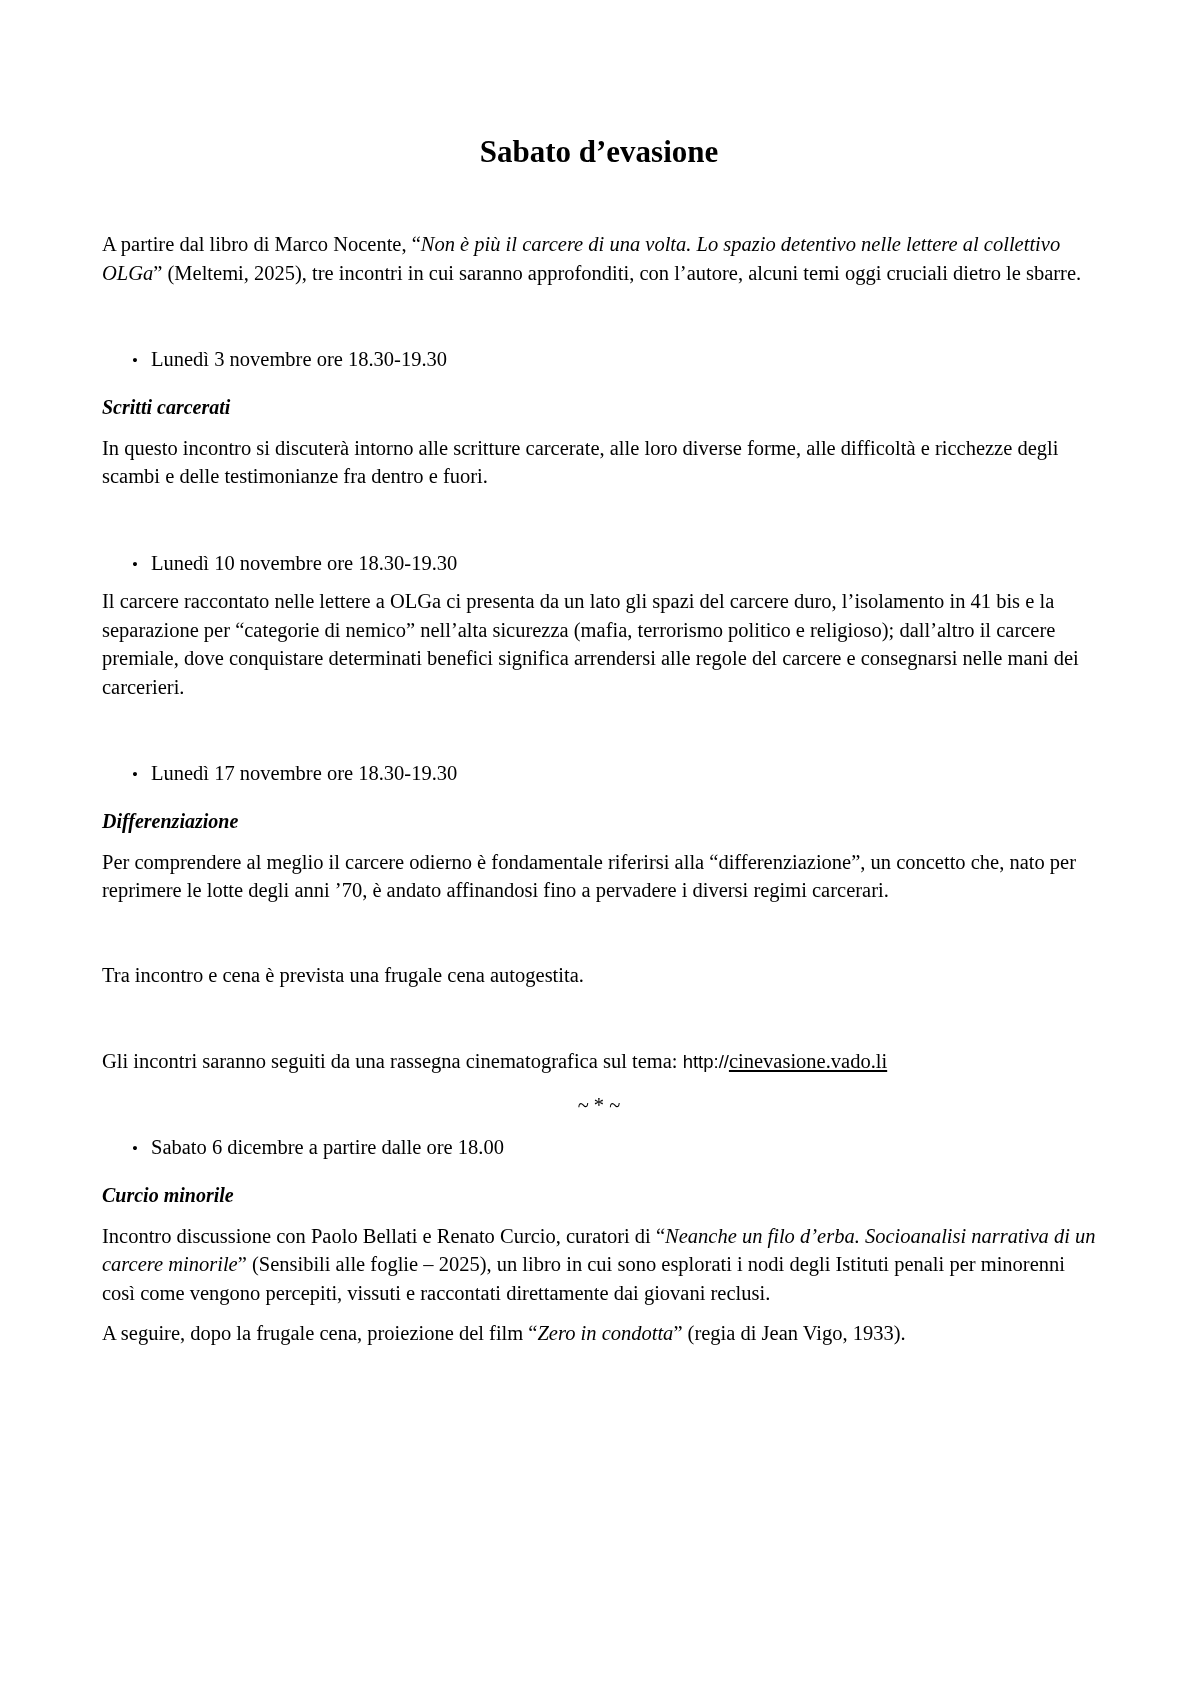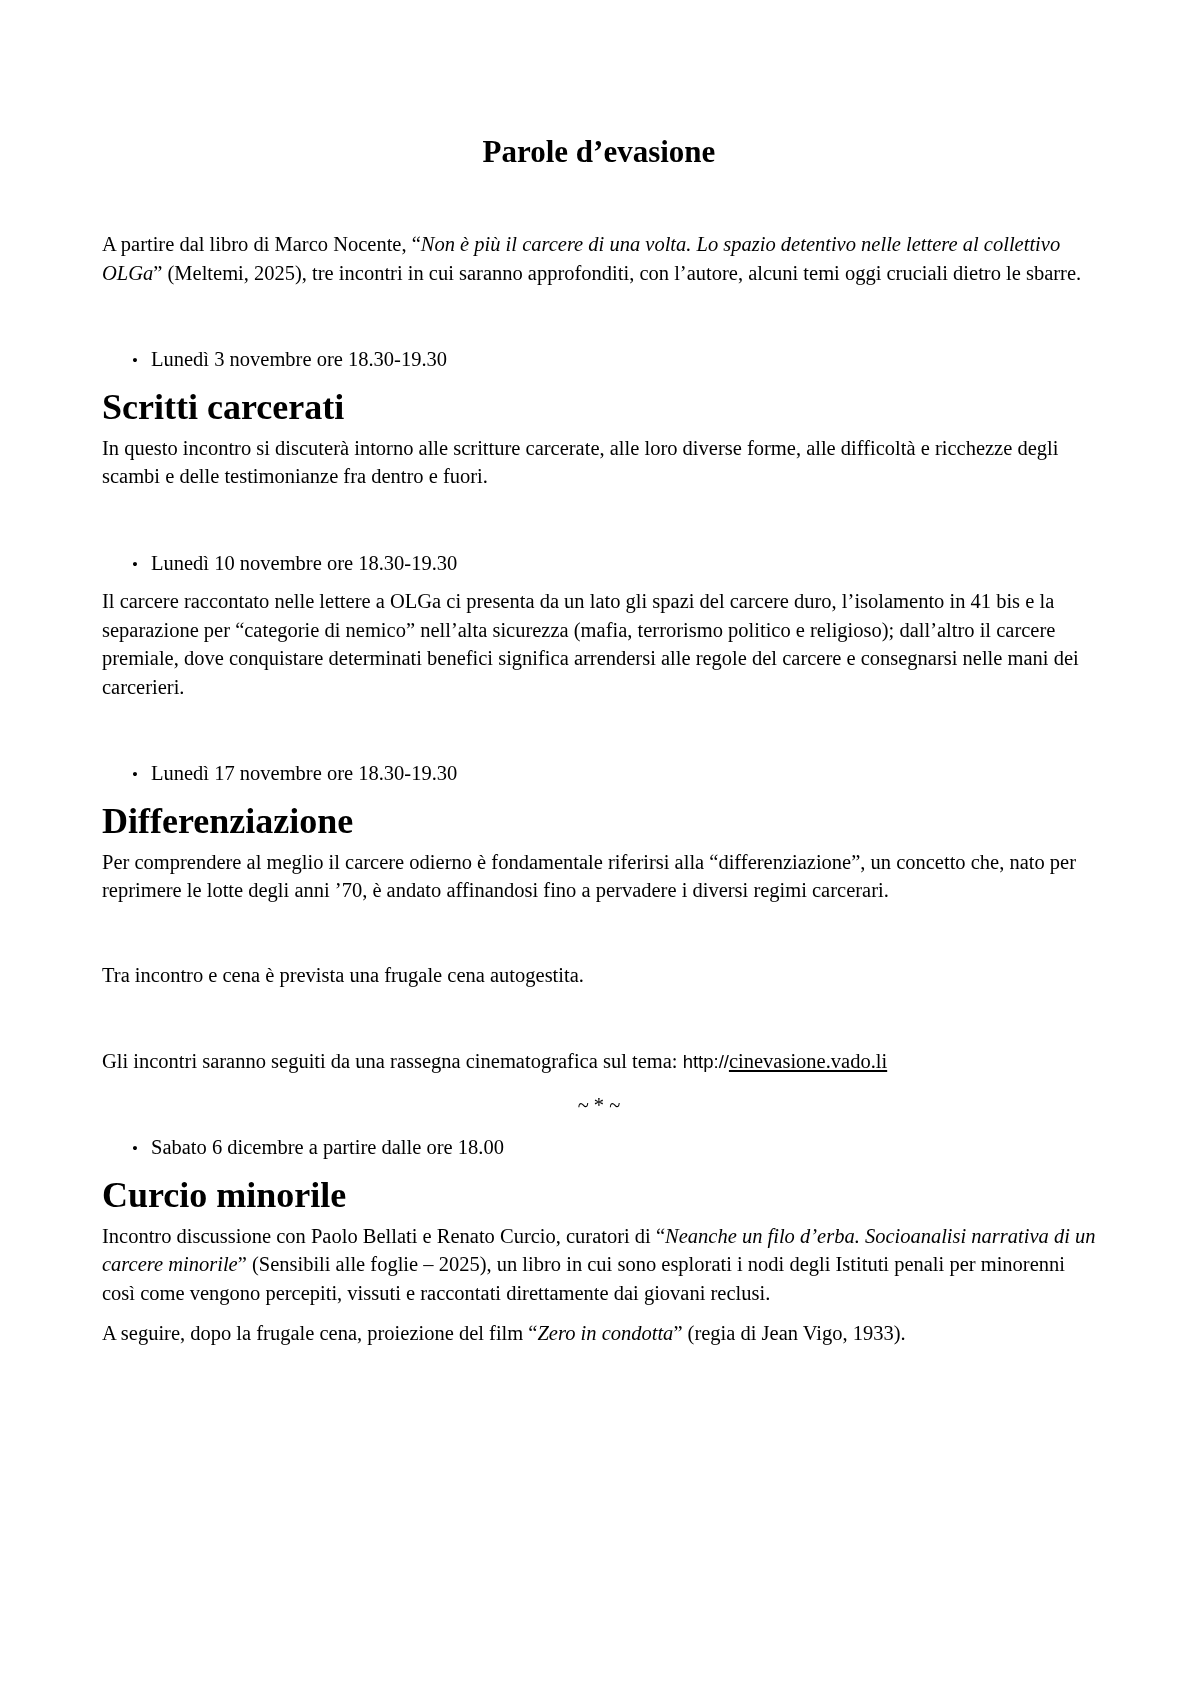--- a/index.html
+++ b/index.html
@@ -40,23 +40,24 @@
     padding-left: 30px;
   }
   .date-row.tight { margin-top: 14px; }
   .date-row .bullet {
     flex: none;
     width: 19px;
     font-size: 17px;
   }
   h2.event-heading {
     margin: 12px 0 0 0;
-    font-size: 36px;
+    font-size: 20px;
     line-height: 38px;
     font-weight: bold;
+    font-style: italic;
   }
   .event-body { margin-top: 8px; }
 
   .rassegna { margin-top: 58px; }
   .scheme {
     font-family: "Liberation Sans", "DejaVu Sans", sans-serif;
     font-size: 18.5px;
   }
   .link {
     text-decoration: underline;
@@ -73,21 +74,21 @@
     margin-top: 56px;
     display: flex;
     justify-content: space-between;
   }
 </style>
 </head>
 <body>
 
 <div class="page">
 
-  <h1 class="doc-title">Parole d’evasione</h1>
+  <h1 class="doc-title">Sabato d’evasione</h1>
 
   <p class="para intro"><span>A partire dal libro di Marco Nocente, “</span><em>Non è più il carcere di una volta. Lo spazio detentivo nelle lettere al collettivo OLGa</em><span>” (Meltemi, 2025), tre incontri in cui saranno approfonditi, con l’autore, alcuni temi oggi cruciali dietro le sbarre.</span></p>
 
   <div class="date-row">
     <span class="bullet">•</span>
     <span>Lunedì 3 novembre ore 18.30-19.30</span>
   </div>
   <h2 class="event-heading">Scritti carcerati</h2>
   <p class="para event-body">In questo incontro si discuterà intorno alle scritture carcerate, alle loro diverse forme, alle difficoltà e ricchezze degli scambi e delle testimonianze fra dentro e fuori.</p>
 

